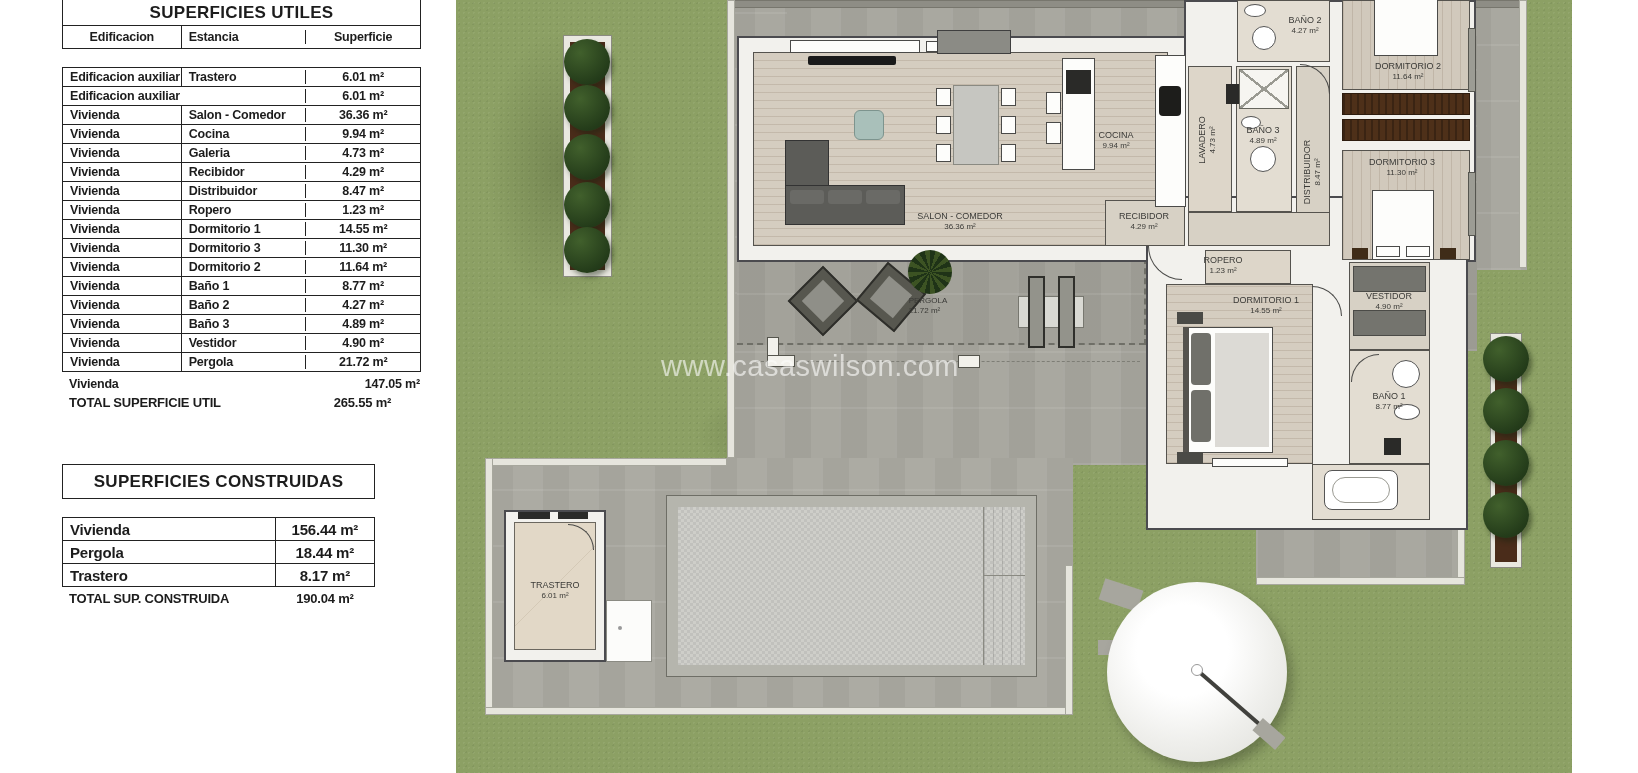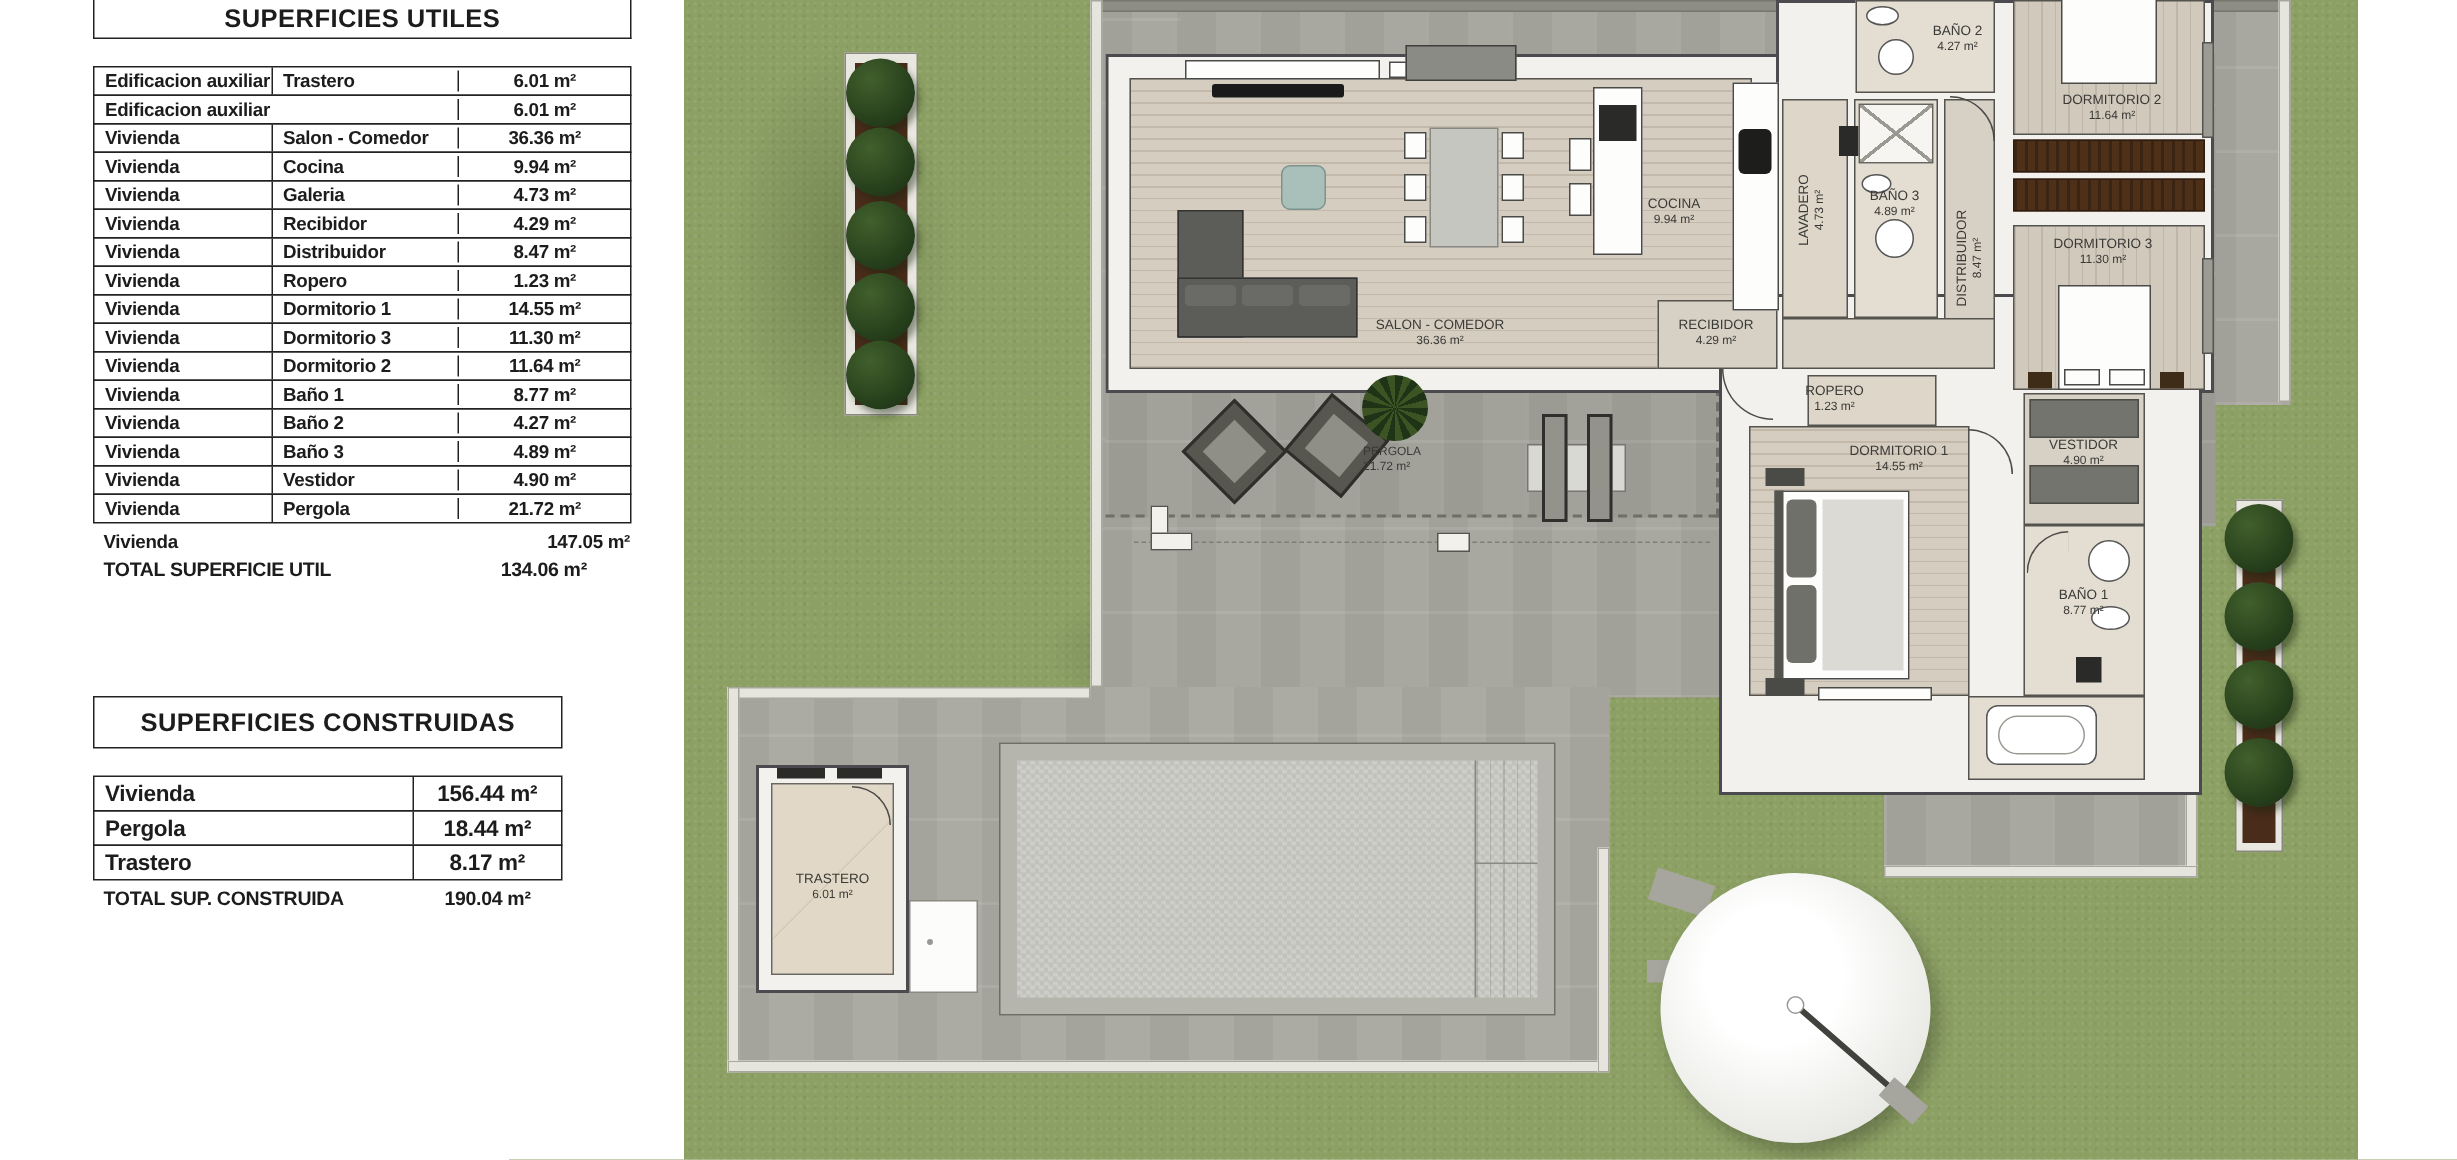--- a/index.html
+++ b/index.html
@@ -73,20 +73,25 @@
   .gray-f{background:#74746e;border:1px solid #4b4b47}
   .shadow-blob{position:absolute;background:radial-gradient(closest-side,rgba(35,45,18,0.22),transparent);pointer-events:none}
   .watermark{position:absolute;font-size:29px;color:rgba(252,252,250,0.62);letter-spacing:0.5px}
   .speckle{background:repeating-conic-gradient(#cecec9 0% 25%,#c1c1bd 0% 50%) 0 0/6px 6px}
 </style>
 </head>
 <body>
 
 <div class="tbl" style="left:62px;top:0;width:359px">
   <div class="t-title">SUPERFICIES UTILES</div>
+  <div class="t-head">
+    <div class="c1">Edificacion</div>
+    <div class="c2">Estancia</div>
+    <div class="c3">Superficie</div>
+  </div>
   <div class="t-gap"></div>
 
   <div class="t-row">
       <div class="c1">Edificacion auxiliar</div>
       <div class="c2">Trastero</div>
       <div class="c3">6.01 m²</div>
     </div>
   <div class="t-row nosep">
       <div class="c1">Edificacion auxiliar</div>
       <div class="c2"></div>
@@ -162,21 +167,21 @@
       <div class="c2">Pergola</div>
       <div class="c3">21.72 m²</div>
     </div>
 
   <div class="t-sum">
     <div class="s1">Vivienda</div>
     <div class="s3">147.05 m²</div>
   </div>
   <div class="t-total">
     <div class="s1" style="width:243px;padding-left:7px;box-sizing:border-box">TOTAL SUPERFICIE UTIL</div>
-    <div class="s3" style="width:115px;text-align:center">134.06 m²</div>
+    <div class="s3" style="width:115px;text-align:center">265.55 m²</div>
   </div>
 </div>
 
 <div class="tbl t2" style="left:62px;top:464px;width:313px">
   <div class="t-title" style="border-top:1px solid #222;font-size:17px;padding:7px 0 6px">SUPERFICIES CONSTRUIDAS</div>
   <div class="t-gap"></div>
   <div class="t-row">
       <div class="c1">Vivienda</div>
       <div class="c2">156.44 m²</div>
     </div>
@@ -411,13 +416,14 @@
   </div>
   <div class="lbl" style="left:472px;top:306px;text-align:left">
     <span class="nm" style="font-size:8px">PERGOLA</span>
     <span class="ar">21.72 m²</span>
   </div>
   <div class="lbl" style="left:99px;top:591px">
     <span class="nm">TRASTERO</span>
     <span class="ar">6.01 m²</span>
   </div>
 
+  <div class="watermark" style="left:205px;top:350px">www.casaswilson.com</div>
 </div>
 
 </body></html>

